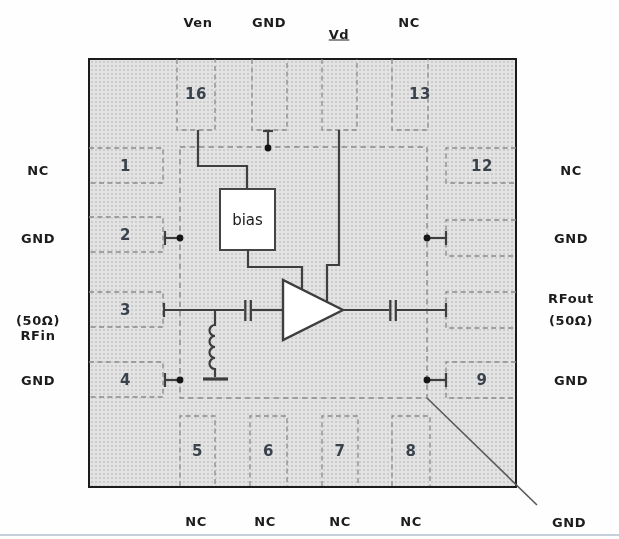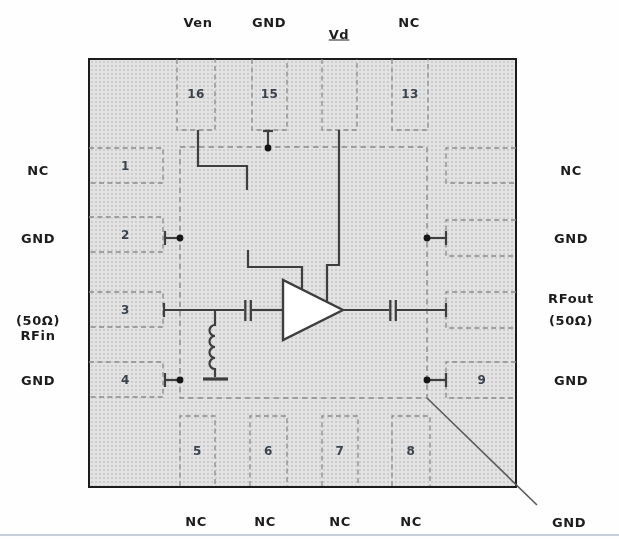--- a/index.html
+++ b/index.html
@@ -15,21 +15,21 @@
     background-size:4px 4px;
   }
   .overlay{position:absolute;left:0;top:0;z-index:2;}
   .bias{
     position:absolute;left:219px;top:188px;width:57px;height:63px;box-sizing:border-box;
     background:#ffffff;border:2px solid #454545;display:flex;align-items:center;justify-content:center;
     font-size:15px;color:#202020;z-index:3;
   }
   .num{
     position:absolute;display:flex;align-items:center;justify-content:center;
-    font-size:12px;font-weight:bold;color:#3a434d;z-index:4;letter-spacing:0.5px;
+    font-size:15px;font-weight:bold;color:#3a434d;z-index:4;letter-spacing:0.5px;
   }
   .lbl{
     position:absolute;transform:translate(-50%,-50%);
     font-size:13px;font-weight:bold;color:#1c1c1c;letter-spacing:0.6px;
     white-space:nowrap;z-index:4;
   }
 </style>
 </head>
 <body>
 
@@ -100,30 +100,33 @@
       <circle cx="180" cy="380" r="3.4"></circle>
       <circle cx="427" cy="238" r="3.4"></circle>
       <circle cx="427" cy="380" r="3.4"></circle>
     </g>
 
     <line x1="427" y1="398" x2="537" y2="505" stroke="#58595b" stroke-width="1.6"></line>
 
     <line x1="0" y1="535" x2="619" y2="535" stroke="#c5d0db" stroke-width="2"></line>
   </svg>
 
+  <div class="bias">
+    <span>bias</span>
+  </div>
 
   <div class="num" style="left:177px;top:58px;width:38px;height:72px;">16</div>
-  <div class="num" style="left:252px;top:58px;width:35px;height:72px;">15</div>
-  <div class="num" style="left:392px;top:58px;width:36px;height:72px;">13</div>
+  <div class="num" style="left:392px;top:58px;width:36px;height:72px;padding-left:10px;">13</div>
 
   <div class="num" style="left:88px;top:148px;width:75px;height:35px;">1</div>
   <div class="num" style="left:88px;top:217px;width:75px;height:35px;">2</div>
   <div class="num" style="left:88px;top:292px;width:75px;height:35px;">3</div>
   <div class="num" style="left:88px;top:362px;width:75px;height:35px;">4</div>
 
+  <div class="num" style="left:447px;top:148px;width:70px;height:35px;">12</div>
   <div class="num" style="left:447px;top:362px;width:70px;height:36px;">9</div>
 
   <div class="num" style="left:180px;top:416px;width:35px;height:70px;">5</div>
   <div class="num" style="left:250px;top:416px;width:37px;height:70px;">6</div>
   <div class="num" style="left:322px;top:416px;width:36px;height:70px;">7</div>
   <div class="num" style="left:392px;top:416px;width:38px;height:70px;">8</div>
 
   <div class="lbl" style="left:198px;top:22px;">Ven</div>
   <div class="lbl" style="left:269px;top:22px;">GND</div>
   <div class="lbl" style="left:339px;top:34px;text-decoration:underline;">Vd</div>

